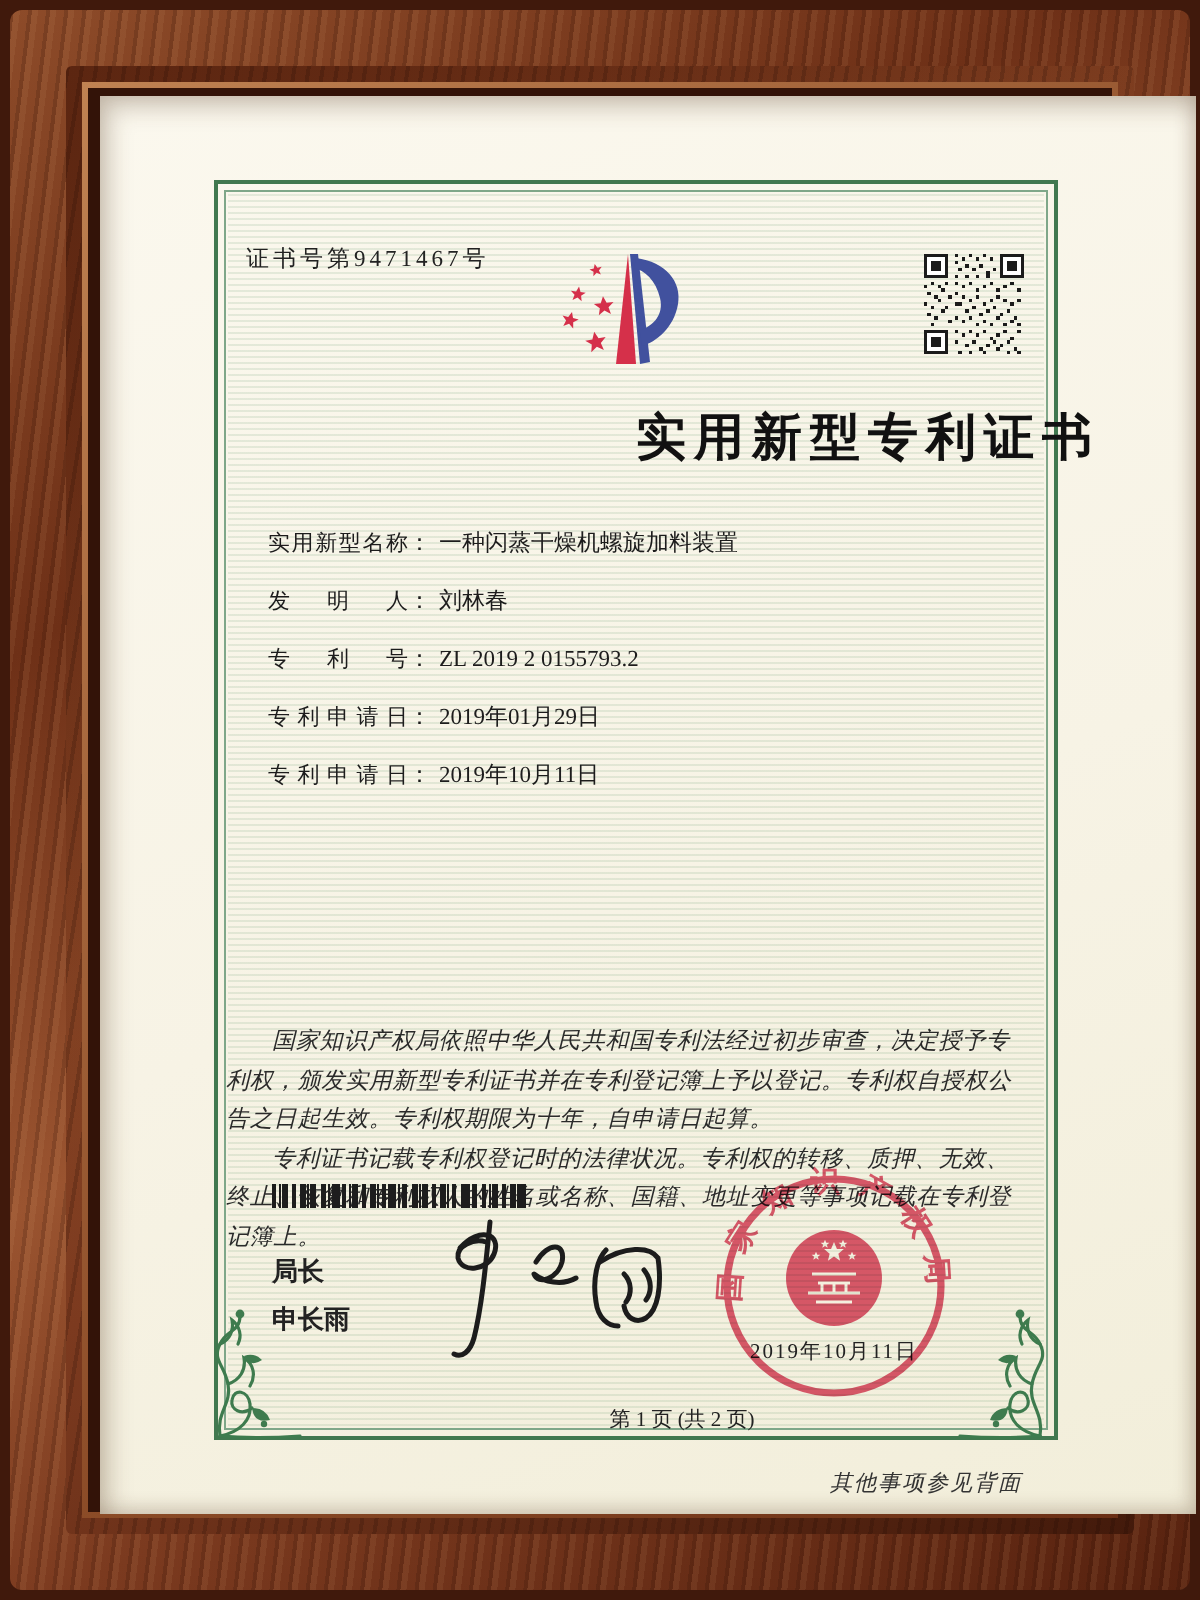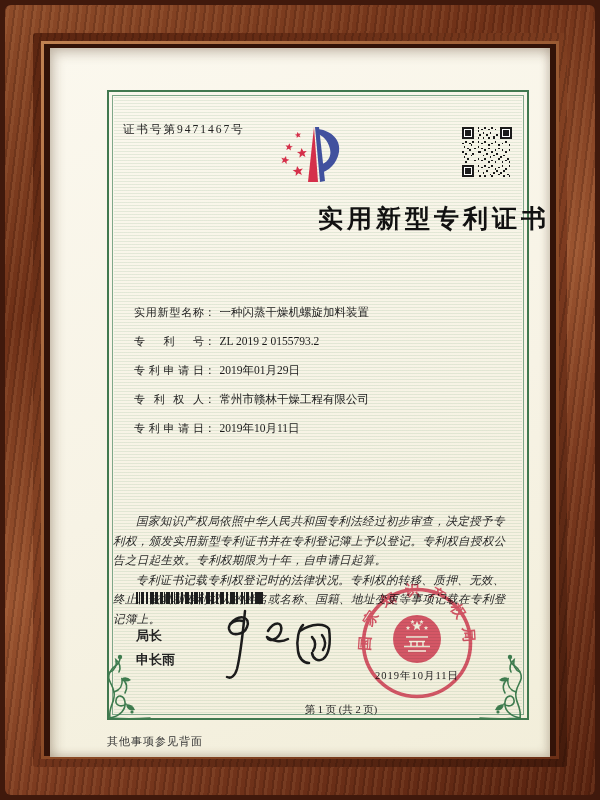--- a/index.html
+++ b/index.html
@@ -22,60 +22,60 @@
     inset:33px;border-radius:3px;
     background:
       repeating-linear-gradient(99deg, rgba(25,6,0,.18) 0 2px, rgba(0,0,0,0) 2px 7px),
       linear-gradient(142deg,#5c2611 0%,#83432500 40%,#7c3a1f 55%,#431a0b 100%),
       linear-gradient(142deg,#6b2e16,#8a4726 55%,#50200e);
   }
   #frame-lip{inset:41px;background:linear-gradient(135deg,#c08252,#8a4a26 60%,#6b2f16);}
   #frame-groove{inset:44px;background:#331308;}
   
   #paper{
-    left:50px;top:48px;width:500px;height:709px;
+    left:50px;top:48px;width:548px;height:709px;
     background:linear-gradient(160deg,#fbf8ee 0%,#f7f3e5 55%,#f2eeda 100%);
     box-shadow:inset 4px 5px 12px rgba(75,45,20,.28), inset -3px -3px 9px rgba(75,45,20,.18);
     color:#1c1c1c;
   }
   
   #border-outer{
     left:57px;top:42px;width:422px;height:630px;box-sizing:border-box;
     border:2px solid #41784f;
   }
   #border-inner{position:absolute;inset:3px;border:1px solid #7fa789;}
   #guilloche{
     position:absolute;inset:5px;
     background:repeating-linear-gradient(180deg, rgba(110,160,118,.16) 0 1px, rgba(0,0,0,0) 1px 3px);
   }
   
   #cert-number{left:73px;top:74px;font-size:11.5px;letter-spacing:2px;color:#222;}
   #title{left:0;top:154px;width:500px;text-align:right;font-size:25px;font-weight:bold;letter-spacing:4px;color:#111;}
   #logo{left:212px;top:76px;}
   #qr{left:412px;top:79px;}
-  #rows{left:84px;top:210px;right:28px;font-size:11.5px;margin-top:40px;}
+  #rows{left:84px;top:210px;right:28px;font-size:11.5px;}
   .row{height:29px;line-height:29px;white-space:nowrap;position:relative;}
   .flabel{display:inline-block;width:70px;text-align:justify;text-align-last:justify;font-size:11px;vertical-align:bottom;}
   .colon{margin-right:4px;}
   .pair2{position:absolute;left:198px;top:0;}
   #paras{left:63px;top:416px;width:400px;font-size:11.5px;line-height:19.5px;font-style:italic;letter-spacing:.4px;color:#2a2a2a;margin-top:48px;}
   #paras p{margin:0;text-indent:2em;}
   #barcode{
     left:86px;top:544px;width:128px;height:12px;
     background-image:
       repeating-linear-gradient(90deg,#1d1d1d 0 2px, rgba(0,0,0,0) 2px 5px),
       repeating-linear-gradient(90deg,#1d1d1d 0 1px, rgba(0,0,0,0) 1px 3.5px),
       repeating-linear-gradient(90deg, rgba(0,0,0,0) 0 6px, #1d1d1d 6px 8px, rgba(0,0,0,0) 8px 13px);
   }
   #signer{left:86px;top:576px;font-family:"Liberation Sans","DejaVu Sans",sans-serif;font-size:13px;font-weight:600;line-height:24px;color:#222;}
   #signature{left:150px;top:556px;}
   #seal-date{left:267px;top:621px;width:200px;text-align:center;font-size:10.5px;letter-spacing:1px;color:#222;}
   #seal{left:307px;top:535px;mix-blend-mode:multiply;opacity:.9;}
   #page-info{left:57px;top:655px;width:422px;text-align:center;font-size:10.5px;color:#222;padding-left:23px;}
-  #back-note{left:57px;top:686px;width:422px;text-align:left;font-size:11px;color:#333;letter-spacing:1px;}
+  #back-note{left:39px;top:686px;width:422px;text-align:right;font-size:11px;font-style:italic;color:#333;letter-spacing:1px;}
   #flourish-left{left:52px;top:600px;}
   #flourish-right{left:418px;top:600px;transform:scaleX(-1);}
 </style>
 </head>
 <body>
 
 <div class="abs" id="frame-outer"></div>
 <div class="abs" id="frame-face"></div>
 <div class="abs" id="frame-slope"></div>
 <div class="abs" id="frame-lip"></div>
@@ -131,27 +131,27 @@
     </g>
   </svg>
 
   <div class="abs" id="title">实用新型专利证书</div>
 
   <div class="abs" id="rows">
     <div class="row">
       <span class="flabel">实用新型名称</span><span class="colon">：</span><span>一种闪蒸干燥机螺旋加料装置</span>
     </div>
     <div class="row">
+      <span class="flabel">发明人</span><span class="colon">：</span><span>刘林春</span>
+    </div>
+    <div class="row">
       <span class="flabel">专利号</span><span class="colon">：</span><span>ZL 2019 2 0155793.2</span>
     </div>
     <div class="row">
       <span class="flabel">专利申请日</span><span class="colon">：</span><span>2019年01月29日</span>
-    </div>
-    <div class="row">
-      <span class="flabel">专利权人</span><span class="colon">：</span><span>常州市赣林干燥工程有限公司</span>
     </div>
     <div class="row">
       <span class="flabel">专利申请日</span><span class="colon">：</span><span>2019年10月11日</span>
     </div>
   </div>
 
   <div class="abs" id="paras">
     <p>国家知识产权局依照中华人民共和国专利法经过初步审查，决定授予专利权，颁发实用新型专利证书并在专利登记簿上予以登记。专利权自授权公告之日起生效。专利权期限为十年，自申请日起算。</p>
     <p>专利证书记载专利权登记时的法律状况。专利权的转移、质押、无效、终止、恢复和专利权人的姓名或名称、国籍、地址变更等事项记载在专利登记簿上。</p>
   </div>

